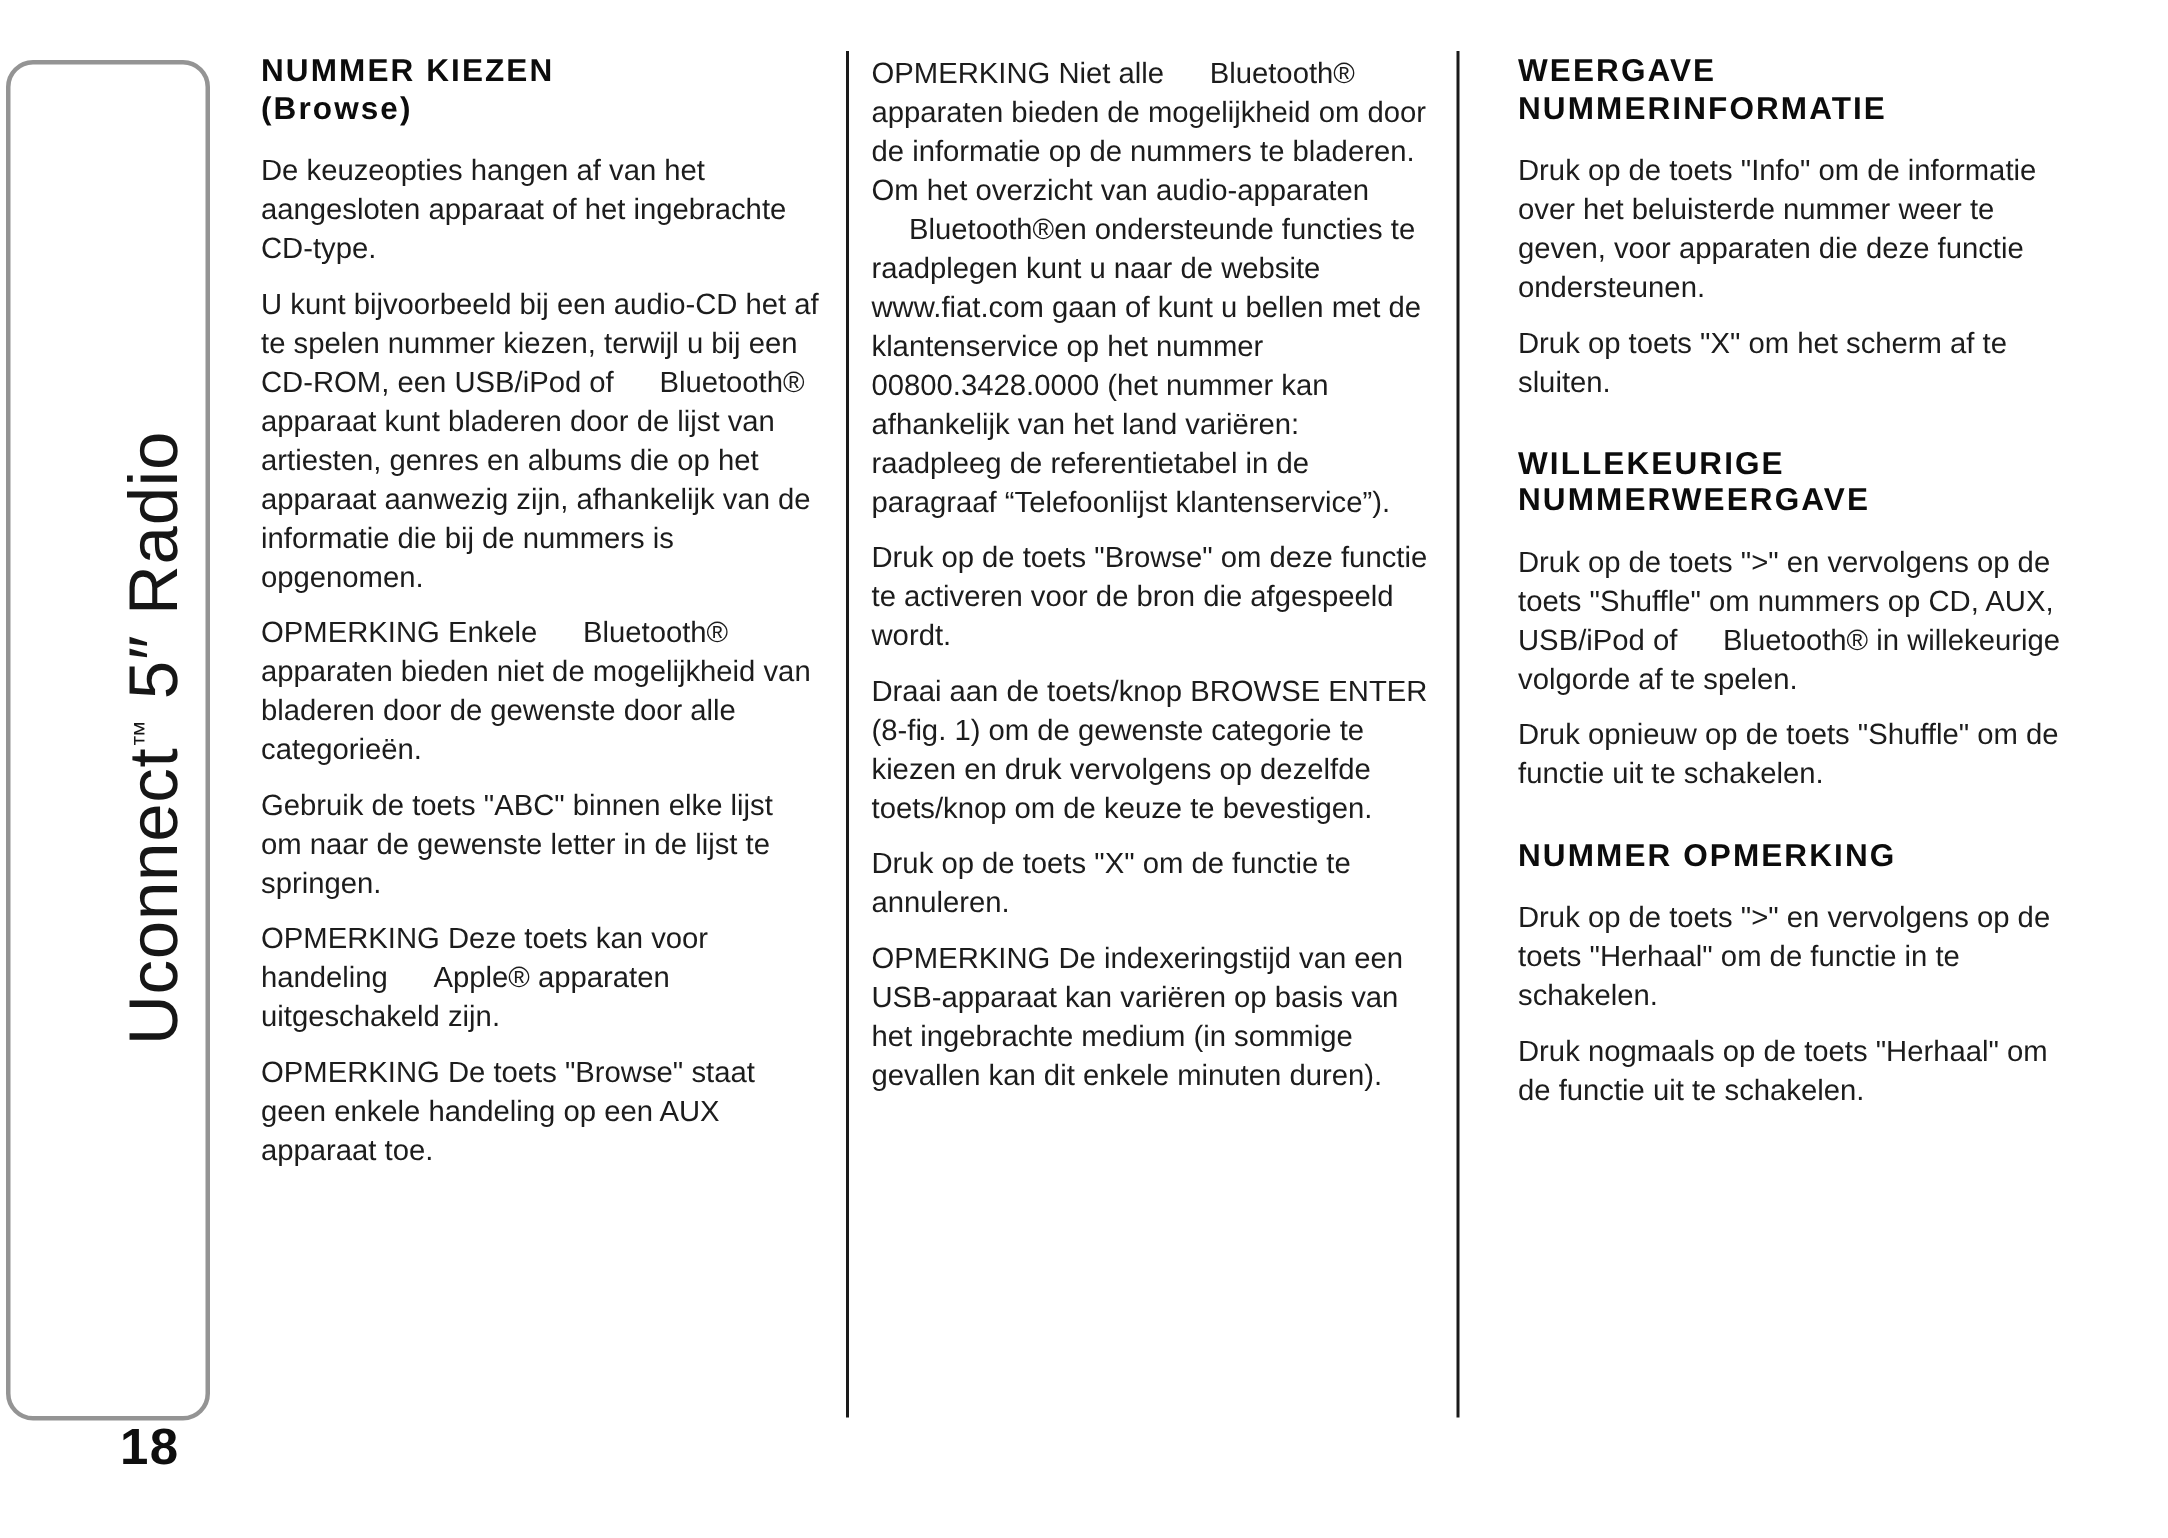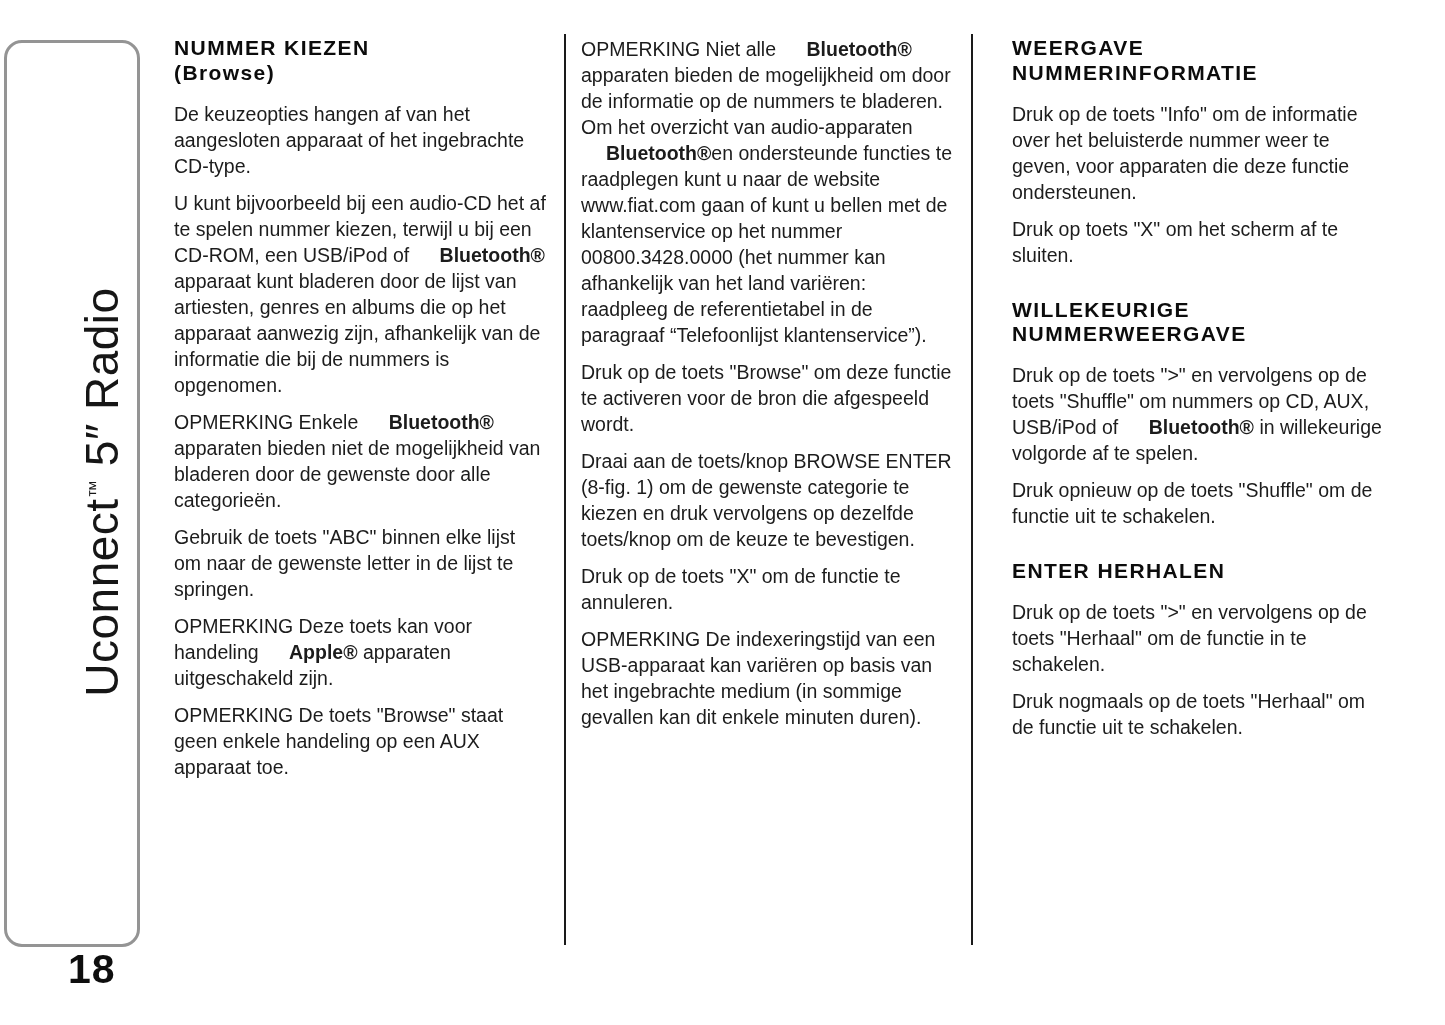--- a/index.html
+++ b/index.html
@@ -21,22 +21,22 @@
   .vtitle {
     position: absolute; left: 102px; top: 492px;
     transform: translate(-50%, -50%) rotate(-90deg);
     white-space: nowrap;
     font-size: 46px;
     color: #161616;
     letter-spacing: 0.5px;
   }
   .vtitle sup { font-size: 0.40em; vertical-align: super; }
   .pagenum {
-    position: absolute; left: 68px; top: 946px;
-    font-size: 41px; font-weight: bold; color: #0e0e0e;
+    position: absolute; left: 80px; top: 946px;
+    font-size: 34px; font-weight: bold; color: #0e0e0e;
     letter-spacing: 1px;
   }
   .col { position: absolute; top: 36px; }
   .col1 { left: 174px; width: 372px; }
   .col2 { left: 581px; width: 374px; }
   .col3 { left: 1012px; width: 378px; }
   .divider {
     position: absolute; top: 34px;
     width: 2px; height: 911px;
     background: #1a1a1a;
@@ -48,21 +48,21 @@
     letter-spacing: 1.4px; line-height: 1.18;
     margin: 0 0 15px 0;
     white-space: pre-line;
     color: #0c0c0c;
   }
   .gap { margin-top: 30px; }
   p {
     font-size: 19.5px; line-height: 26px;
     margin: 0 0 11px 0;
   }
-  .bold { font-weight: bold; padding-left: 25px; }
+  .bold { font-weight: normal; padding-left: 25px; }
 </style>
 </head>
 <body>
 
 <div class="tab-outline"></div>
 
 <div class="vtitle"><span>Uconnect</span><sup>™</sup><span> 5″ Radio</span></div>
 
 <div class="pagenum">18</div>
 
@@ -90,16 +90,16 @@
 
 <div class="col col3">
   <h2>WEERGAVE
 NUMMERINFORMATIE</h2>
   <p><span>Druk op de toets "Info" om de informatie over het beluisterde nummer weer te geven, voor apparaten die deze functie ondersteunen.</span></p>
   <p><span>Druk op toets "X" om het scherm af te sluiten.</span></p>
   <h2 class="gap">WILLEKEURIGE
 NUMMERWEERGAVE</h2>
   <p><span>Druk op de toets "&gt;" en vervolgens op de toets "Shuffle" om nummers op CD, AUX, USB/iPod of </span><span class="bold">Bluetooth®</span><span> in willekeurige volgorde af te spelen.</span></p>
   <p><span>Druk opnieuw op de toets "Shuffle" om de functie uit te schakelen.</span></p>
-  <h2 class="gap">ENTER HERHALEN</h2>
+  <h2 class="gap">NUMMER OPMERKING</h2>
   <p><span>Druk op de toets "&gt;" en vervolgens op de toets "Herhaal" om de functie in te schakelen.</span></p>
   <p><span>Druk nogmaals op de toets "Herhaal" om de functie uit te schakelen.</span></p>
 </div>
 
 </body></html>

